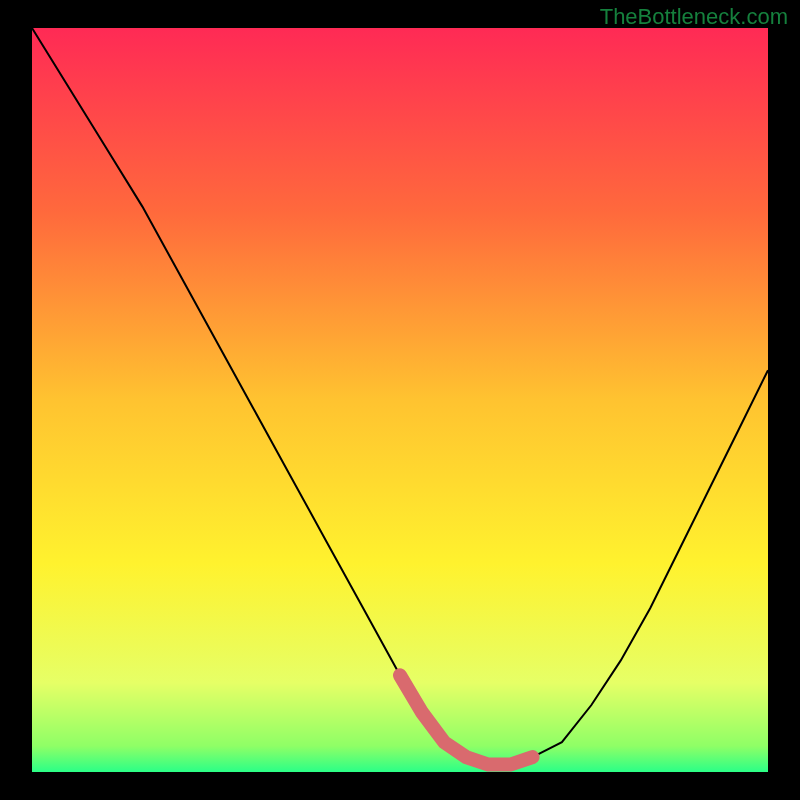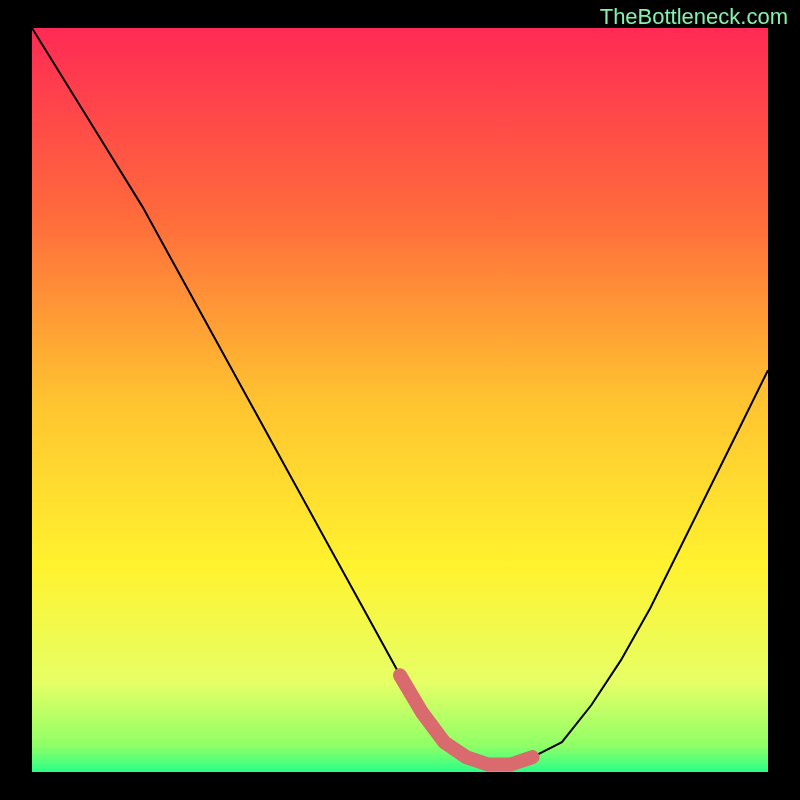--- a/index.html
+++ b/index.html
@@ -13,21 +13,21 @@
   }
   .container {
     width: 800px;
     height: 800px;
     position: relative;
   }
   .watermark {
     position: absolute;
     top: 4px;
     right: 12px;
-    color: #86efac;
+    color: #15803d;
     font-size: 22px;
     font-weight: 500;
     z-index: 4;
   }
   svg {
     position: absolute;
     top: 0;
     left: 0;
   }
 </style>

